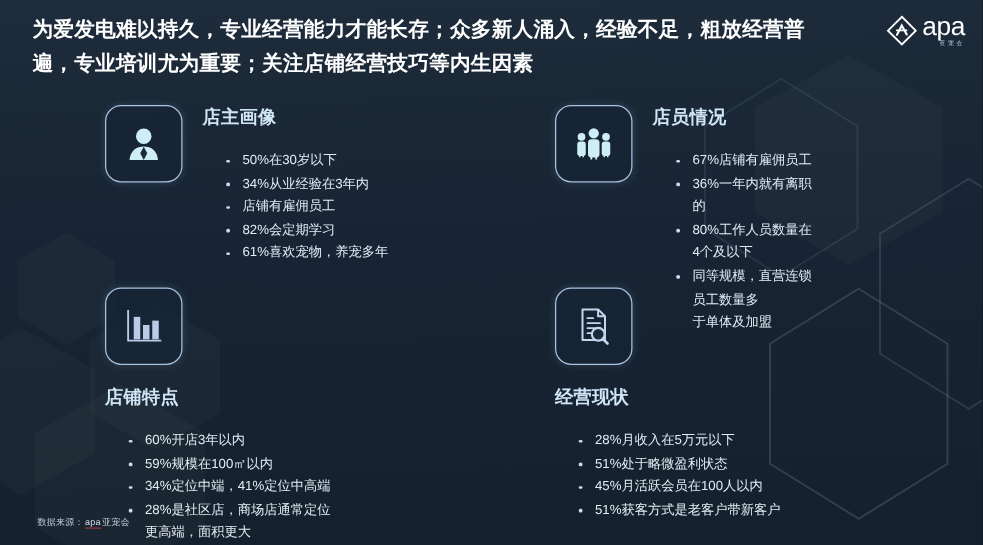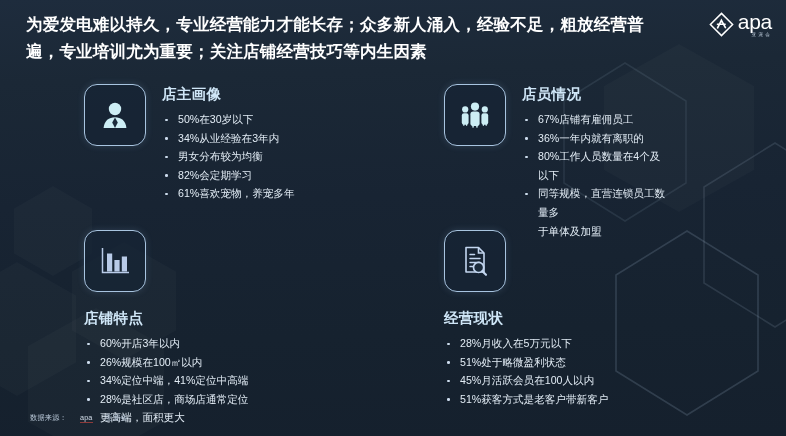--- a/index.html
+++ b/index.html
@@ -126,21 +126,21 @@
   .block-title {
     font-size: 14.5px;
     font-weight: bold;
     color: #cfe6f7;
     line-height: 18px;
     margin: 0 0 7px 0;
     letter-spacing: 0.3px;
   }
   .bullets {
     list-style: none;
-    margin: 0;
+    margin: 16px;
     padding: 0;
   }
   .bullet {
     position: relative;
     padding-left: 16px;
     font-size: 10.6px;
     line-height: 18.6px;
     color: #e2ecf5;
     white-space: pre-line;
   }
@@ -159,21 +159,21 @@
   .footer {
     position: absolute;
     left: 30px;
     bottom: 13px;
     font-size: 7.2px;
     color: #b9c8d8;
     letter-spacing: 0.2px;
     z-index: 3;
     display: flex;
     align-items: baseline;
-    gap: 13px;
+    gap: 1px;
   }
   .footer-brand {
     color: #d4dfeb;
     border-bottom: 1px solid #8e3a3a;
   }
 </style>
 </head>
 <body>
 
 <div id="page">
@@ -228,21 +228,21 @@
           <circle cx="17" cy="11" r="6.2" fill="#cdeef5"></circle>
           <path d="M5.6 30 C6.2 22.6 11 19.2 17 19.2 C23 19.2 27.8 22.6 28.4 30 Z" fill="#cdeef5"></path>
           <path d="M17 19.4 L14.2 24.6 L17 30 L19.8 24.6 Z" fill="#1b2b3c"></path>
         </svg>
       </div>
       <div class="block-body">
         <div class="block-title">店主画像</div>
         <ul class="bullets">
           <li class="bullet">50%在30岁以下</li>
           <li class="bullet">34%从业经验在3年内</li>
-          <li class="bullet">男女分布较为均衡</li>
+          <li class="bullet">店铺有雇佣员工</li>
           <li class="bullet">82%会定期学习</li>
           <li class="bullet">61%喜欢宠物，养宠多年</li>
         </ul>
       </div>
     </div>
 
     <div class="block r0 c1">
       <div class="icon-box">
         <svg width="36" height="34" viewBox="0 0 36 34">
           <g fill="#cdeef5">
@@ -279,21 +279,21 @@
           <path d="M4.5 3 L4.5 27.5 L31 27.5" fill="none" stroke="#b9cbe8" stroke-width="1.5"></path>
           <rect x="9" y="8.5" width="5.2" height="18" fill="#b9cbe8"></rect>
           <rect x="16.4" y="15" width="5.2" height="11.5" fill="#b9cbe8"></rect>
           <rect x="23.8" y="11.5" width="5.2" height="15" fill="#b9cbe8"></rect>
         </svg>
       </div>
       <div class="block-body">
         <div class="block-title">店铺特点</div>
         <ul class="bullets">
           <li class="bullet">60%开店3年以内</li>
-          <li class="bullet">26%规模在100㎡以内</li>
+          <li class="bullet">59%规模在100㎡以内</li>
           <li class="bullet">34%定位中端，41%定位中高端</li>
           <li class="bullet">28%是社区店，商场店通常定位
 更高端，面积更大</li>
         </ul>
       </div>
     </div>
 
     <div class="block r1 c1">
       <div class="icon-box">
         <svg width="32" height="34" viewBox="0 0 32 34">

